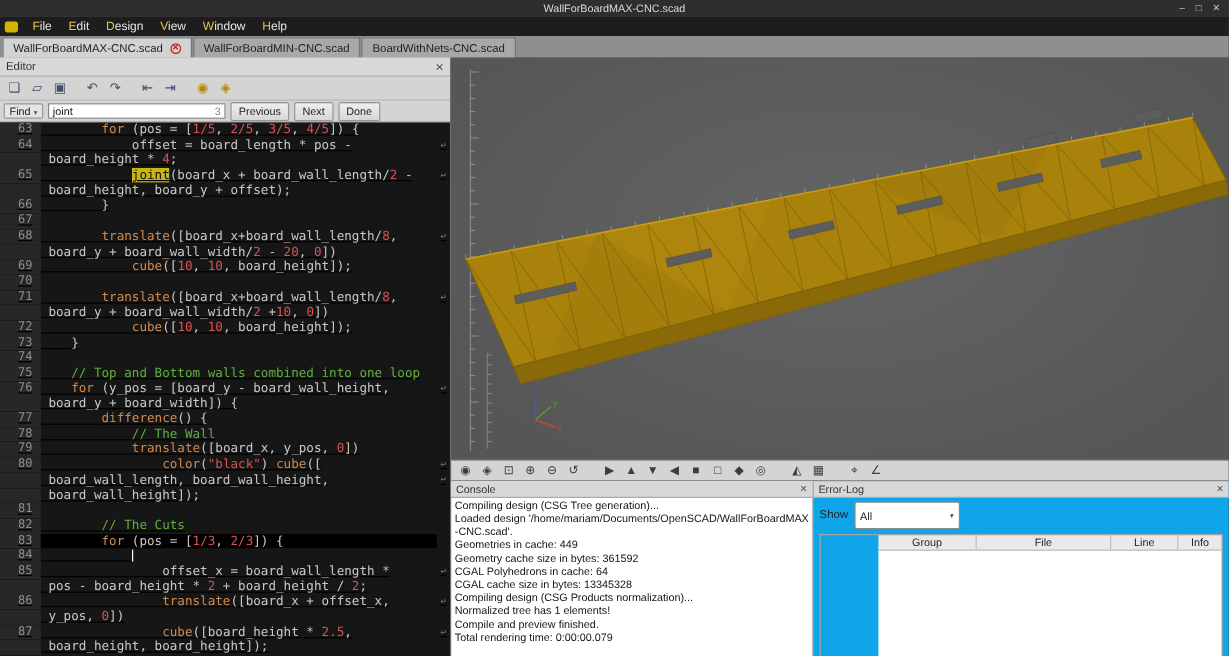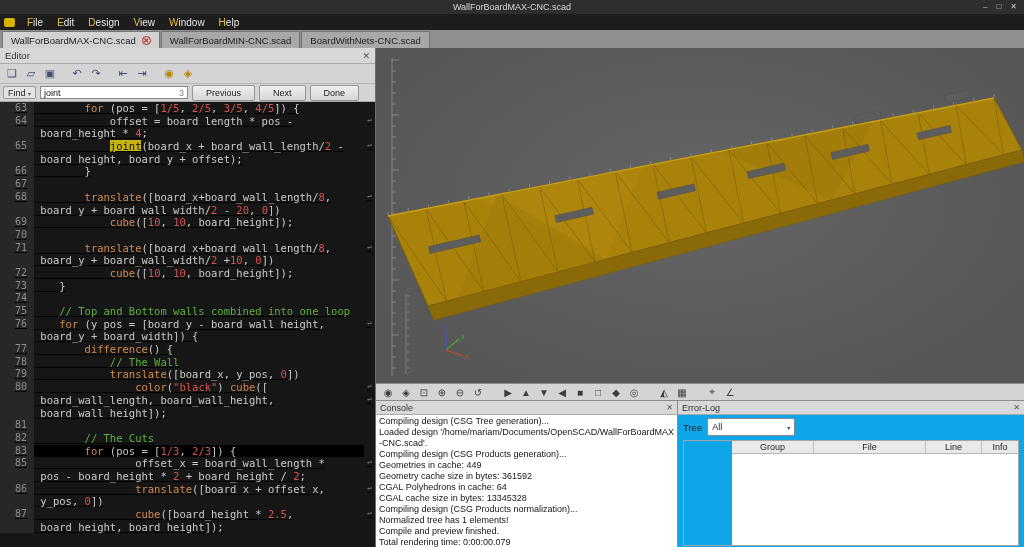--- a/index.html
+++ b/index.html
@@ -33,21 +33,21 @@
   .tbtn { width:16px; height:16px; display:flex; align-items:center; justify-content:center; font-size:11px; color:#44506b; border-radius:2px; }
   .tbtn.amber { color:#b8860b; }
   .tbtn.gap { margin-left:8px; }
 
   .findbar { height:18px; background:#d4d4d4; border-bottom:1px solid #a8a8a8; display:flex; align-items:center; padding:0 3px; gap:4px; font-size:9px; }
   .find-combo { background:#e4e4e4; border:1px solid #999; border-radius:2px; padding:0 4px; height:13px; line-height:12px; color:#222; }
   .find-combo .arr { font-size:6px; color:#555; }
   .find-input { background:#fff; border:1px solid #888; height:13px; width:148px; display:flex; align-items:center; padding:0 3px; }
   .find-input .q { flex:1; font-size:9px; color:#111; }
   .find-input .cnt { color:#888; font-size:9px; }
-  .fbtn { background:linear-gradient(#efefef,#d6d6d6); border:1px solid #979797; border-radius:2px; font-size:9px; height:16px; padding:0 13px; color:#222; }
+  .fbtn { background:linear-gradient(#efefef,#d6d6d6); border:1px solid #979797; border-radius:2px; font-size:9px; height:16px; padding:0 6px; color:#222; }
 
   
   .code { flex:1; background:#161616; overflow:hidden; font-family:"DejaVu Sans Mono",monospace; font-size:10.5px;text-decoration:underline; }
   .crow { display:flex; height:12.7px; line-height:12.7px; overflow:hidden; }
   .crow.cur .ct-wrap { background:#000; }
   .ln { width:34px; flex:none; background:#272727; color:#8d8d8d; text-align:right; padding-right:7px; font-size:10px; }
   .ct-wrap { flex:1; display:flex; min-width:0; }
   .ct { white-space:pre; flex:1; min-width:0; overflow:hidden; }
   .wm { width:11px; flex:none; color:#7a7a7a; font-size:8px; text-align:center; }
   .p  { color:#c9c9c9; }
@@ -67,21 +67,21 @@
   
   .bottom { flex:1; display:flex; min-height:0; }
   .console { width:302px; flex:none; display:flex; flex-direction:column; border-right:1px solid #8c8c8c; background:#fff; }
   .errorlog { flex:1; display:flex; flex-direction:column; background:#0ea5e9; min-width:0;text-align:center; }
   .bp-head { height:14px; background:#d8d8d8; border-bottom:1px solid #aaa; display:flex; align-items:center; padding:0 4px; font-size:9px; color:#333; flex:none; }
   .bp-head .x { margin-left:auto; font-size:8px; color:#555; }
   .console-body { flex:1; overflow:hidden; padding:1px 3px; font-size:9px; line-height:11px; color:#151515; }
   .console-body div { word-break:break-all; }
   .el-body { flex:1; padding:3px 5px; overflow:hidden; }
   .show-row { display:flex; align-items:center; gap:5px; font-size:9.5px; color:#222; }
-  .combo { background:#fff; border:1px solid #8a8a8a; border-radius:2px; height:18px; width:88px; display:flex; align-items:center; padding:0 4px; font-size:9px;gap:20px; }
+  .combo { background:#fff; border:1px solid #8a8a8a; border-radius:2px; height:23px; width:88px; display:flex; align-items:center; padding:0 4px; font-size:9px;gap:20px; }
   .combo .arr { margin-left:auto; font-size:6px; color:#444; }
   .el-table { margin-top:4px; border:1px solid #a5a5a5; height:106px; display:flex; flex-direction:column;padding-left:48px; }
   .el-thead { display:flex; background:#e9e9e9; border-bottom:1px solid #b5b5b5; }
   .el-th { font-size:9px; color:#222; padding:1px 4px; border-right:1px solid #bfbfbf; }
   .el-th:nth-child(1){ width:82px; } .el-th:nth-child(2){ width:112px; } .el-th:nth-child(3){ width:56px; } .el-th:nth-child(4){ flex:1; border-right:none; }
   .el-tbody { flex:1; background:#fff; }
 </style>
 </head>
 <body>
 
@@ -335,20 +335,27 @@
           <span class="ln">82</span>
           <span class="ct-wrap">
             <span class="ct"><span class="p">        </span><span class="c">// The Cuts</span></span>
           </span>
           <span class="wm"></span>
         </div>
         <div class="crow cur">
           <span class="ln">83</span>
           <span class="ct-wrap">
             <span class="ct"><span class="p">        </span><span class="k">for</span><span class="p"> (pos = [</span><span class="n">1/3</span><span class="p">, </span><span class="n">2/3</span><span class="p">]) {</span></span>
+          </span>
+          <span class="wm"></span>
+        </div>
+        <div class="crow">
+          <span class="ln">84</span>
+          <span class="ct-wrap">
+            <span class="ct"><span class="p">            </span><span class="caret"></span></span>
           </span>
           <span class="wm"></span>
         </div>
         <div class="crow">
           <span class="ln">85</span>
           <span class="ct-wrap">
             <span class="ct"><span class="p">                offset_x = board_wall_length *</span></span>
           </span>
           <span class="wm">↩</span>
         </div>
@@ -516,39 +523,38 @@
       </div>
     <div class="bottom">
       <div class="console">
         <div class="bp-head">
           <span>Console</span>
           <span class="x">✕</span>
         </div>
         <div class="console-body">
             <div>Compiling design (CSG Tree generation)...</div>
             <div>Loaded design '/home/mariam/Documents/OpenSCAD/WallForBoardMAX-CNC.scad'.</div>
-            <div>Compiling design (CSG Products generation)...</div>
             <div>Geometries in cache: 449</div>
             <div>Geometry cache size in bytes: 361592</div>
             <div>CGAL Polyhedrons in cache: 64</div>
             <div>CGAL cache size in bytes: 13345328</div>
             <div>Compiling design (CSG Products normalization)...</div>
             <div>Normalized tree has 1 elements!</div>
             <div>Compile and preview finished.</div>
             <div>Total rendering time: 0:00:00.079</div>
           </div>
       </div>
       <div class="errorlog">
         <div class="bp-head">
           <span>Error-Log</span>
           <span class="x">✕</span>
         </div>
         <div class="el-body">
           <div class="show-row">
-            <span>Tree</span>
+            <span>Show</span>
             <div class="combo">
               <span>All</span>
               <span class="arr">▾</span>
             </div>
           </div>
           <div class="el-table">
             <div class="el-thead">
                 <div class="el-th">Group</div>
                 <div class="el-th">File</div>
                 <div class="el-th">Line</div>

